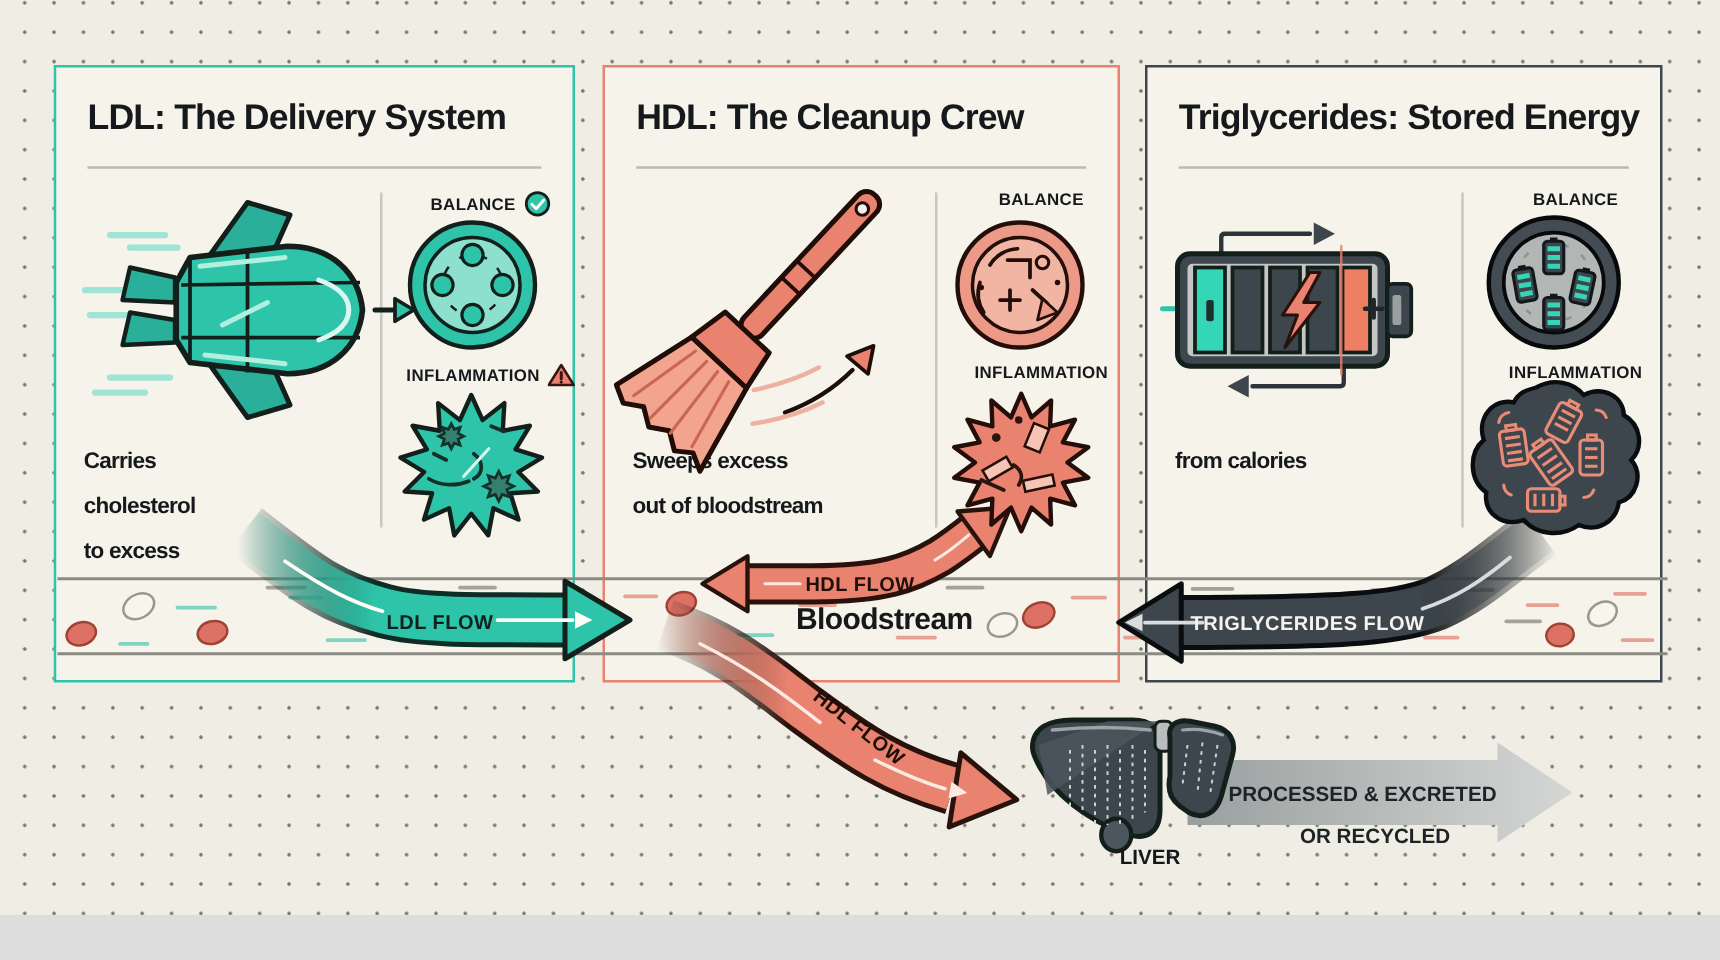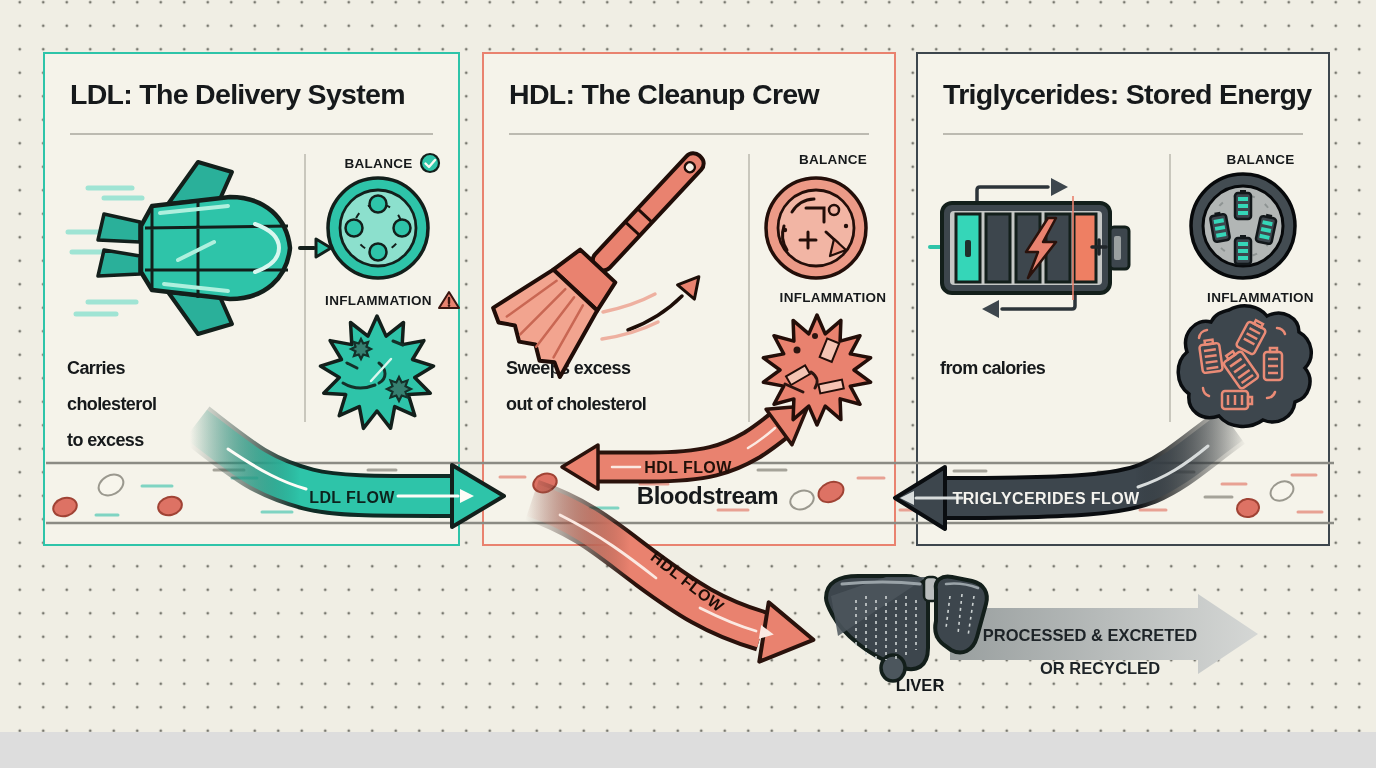--- a/index.html
+++ b/index.html
@@ -69,21 +69,21 @@
     <div class="rule"></div>
     <div class="divider" style="left:264px"></div>
     <div class="meta-label" style="left:264px;top:98px;width:150px">
       <span>BALANCE</span>
     </div>
     <div class="meta-label" style="left:264px;top:236px;width:150px">
       <span>INFLAMMATION</span>
     </div>
     <div class="caption">
       <span>Sweeps excess</span>
-      <span>out of cholesterol</span>
+      <span>out of bloodstream</span>
     </div>
   </section>
 
   <section class="panel" style="left:916px;width:414px;border-color:var(--dark);padding-left:12px;">
     <h2>Triglycerides: Stored Energy</h2>
     <div class="rule"></div>
     <div class="divider" style="left:251px"></div>
     <div class="meta-label" style="left:251px;top:98px;width:163px">
       <span>BALANCE</span>
     </div>

